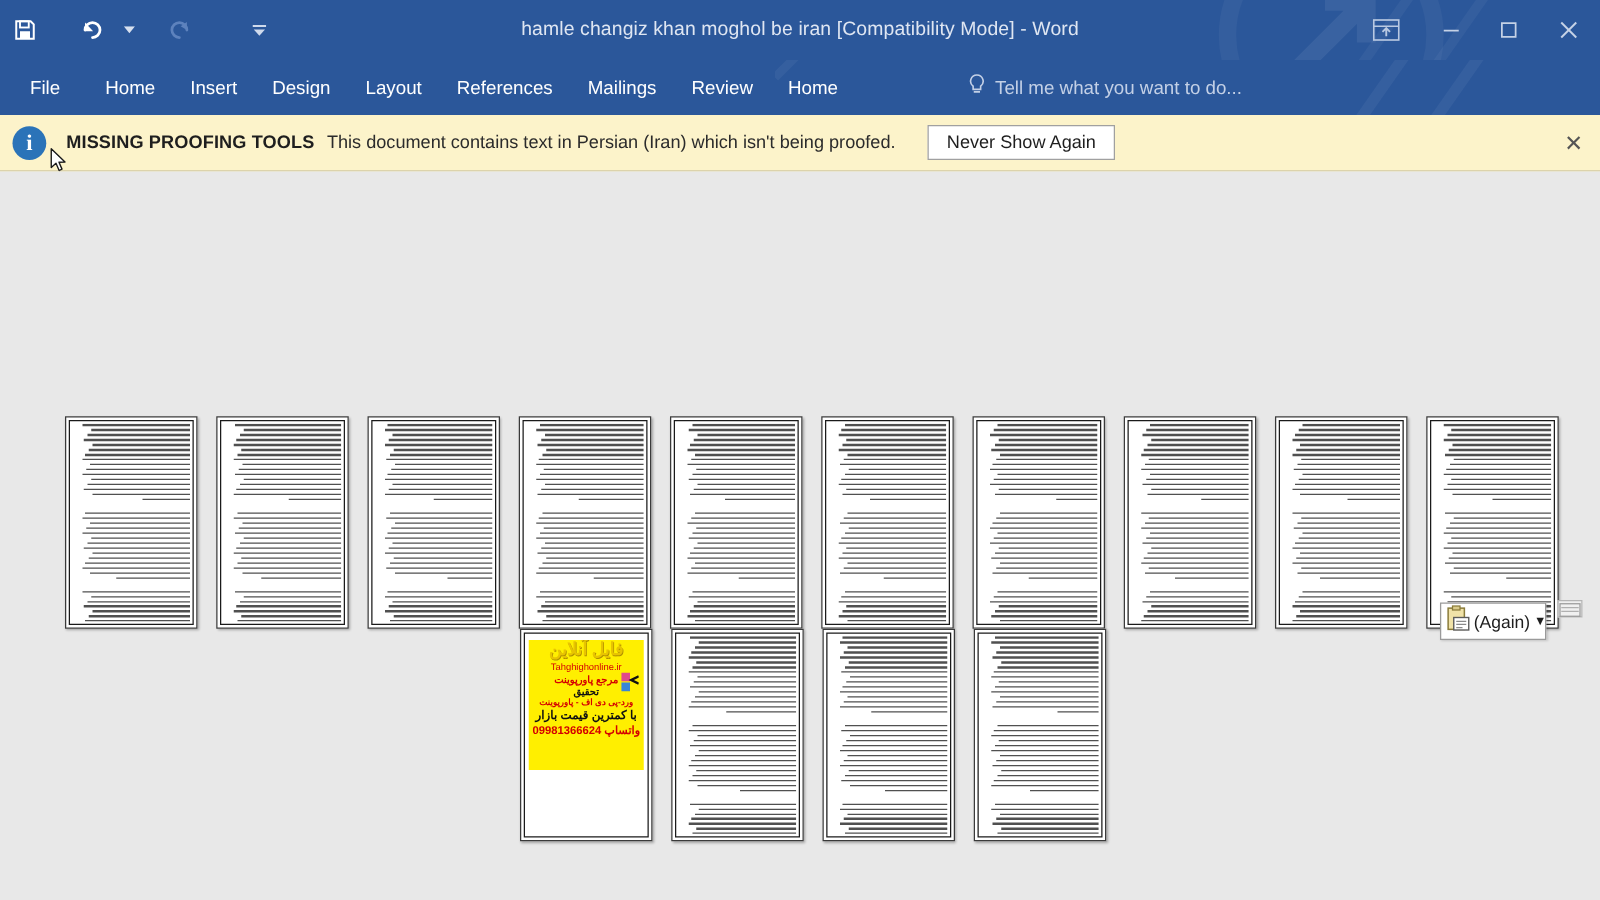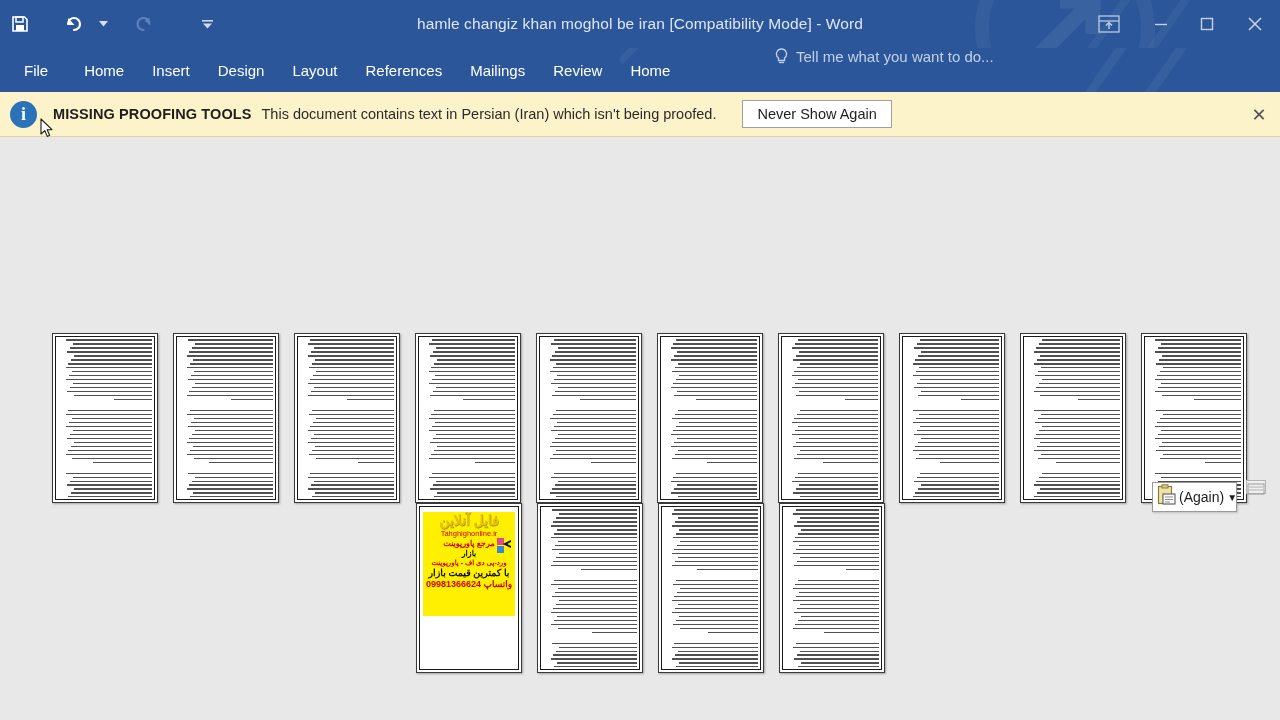--- a/index.html
+++ b/index.html
@@ -46,21 +46,21 @@
     background: #2b579a; overflow: hidden;
   }
   .tabs { position: absolute; left: 0; top: 0; height: 44px; display: flex; align-items: center; }
   .tab {
     color: #ffffff; font-size: 15px; padding: 0 14px; height: 44px;
     display: flex; align-items: center; white-space: nowrap;
   }
   .tab.file { padding-left: 24px; padding-right: 22px; }
   .tellme {
     position: absolute; left: 775px; top: 0; height: 44px;
-    display: flex; gap: 8px;
+    display: flex; align-items: center; gap: 8px;
     color: #c3d0e6; font-size: 15px; font-style: normal;
   }
   .right-ribbon {
     position: absolute; right: 0; top: 0; height: 44px; display: flex; align-items: center;
   }
   .warn-btn { width: 44px; height: 44px; display: flex; align-items: center; justify-content: center; }
   .share-btn {
     background: #1f3f6e; height: 36px; margin-right: 6px; padding: 0 14px 0 11px;
     display: flex; align-items: center; gap: 7px;
     color: #ffffff; font-size: 15px;
@@ -803,21 +803,21 @@
           <div class="ln" style="width: 90%; margin-left: auto;"></div>
         </div>
       </div>
       <div class="page" style="left: 416px; top: 337px; width: 106px; height: 170px;">
         <div class="page-inner"></div>
         <div class="page-text"></div>
         <div class="ad" style="background: rgb(255, 239, 0);">
           <div class="ad-l1">فایل آنلاین</div>
           <div class="ad-l2">Tahghighonline.ir</div>
           <div class="ad-l3">مرجع پاورپوینت</div>
-          <div class="ad-l4">بازار</div>
+          <div class="ad-l4">تحقیق</div>
           <div class="ad-l5">ورد-پی دی اف - پاورپوینت</div>
           <div class="ad-l6">با کمترین قیمت بازار</div>
           <div class="ad-l7">واتساپ 09981366624</div>
           <div class="ad-icons"><svg width="14" height="16" viewBox="0 0 14 16">
               <rect x="0" y="0" width="7" height="7" fill="#e04a8a"></rect>
               <rect x="0" y="8" width="7" height="7" fill="#3a86d6"></rect>
               <path d="M14 3 L8 6 L14 9" fill="none" stroke="#111" stroke-width="2"></path>
             </svg></div>
         </div>
       </div>

